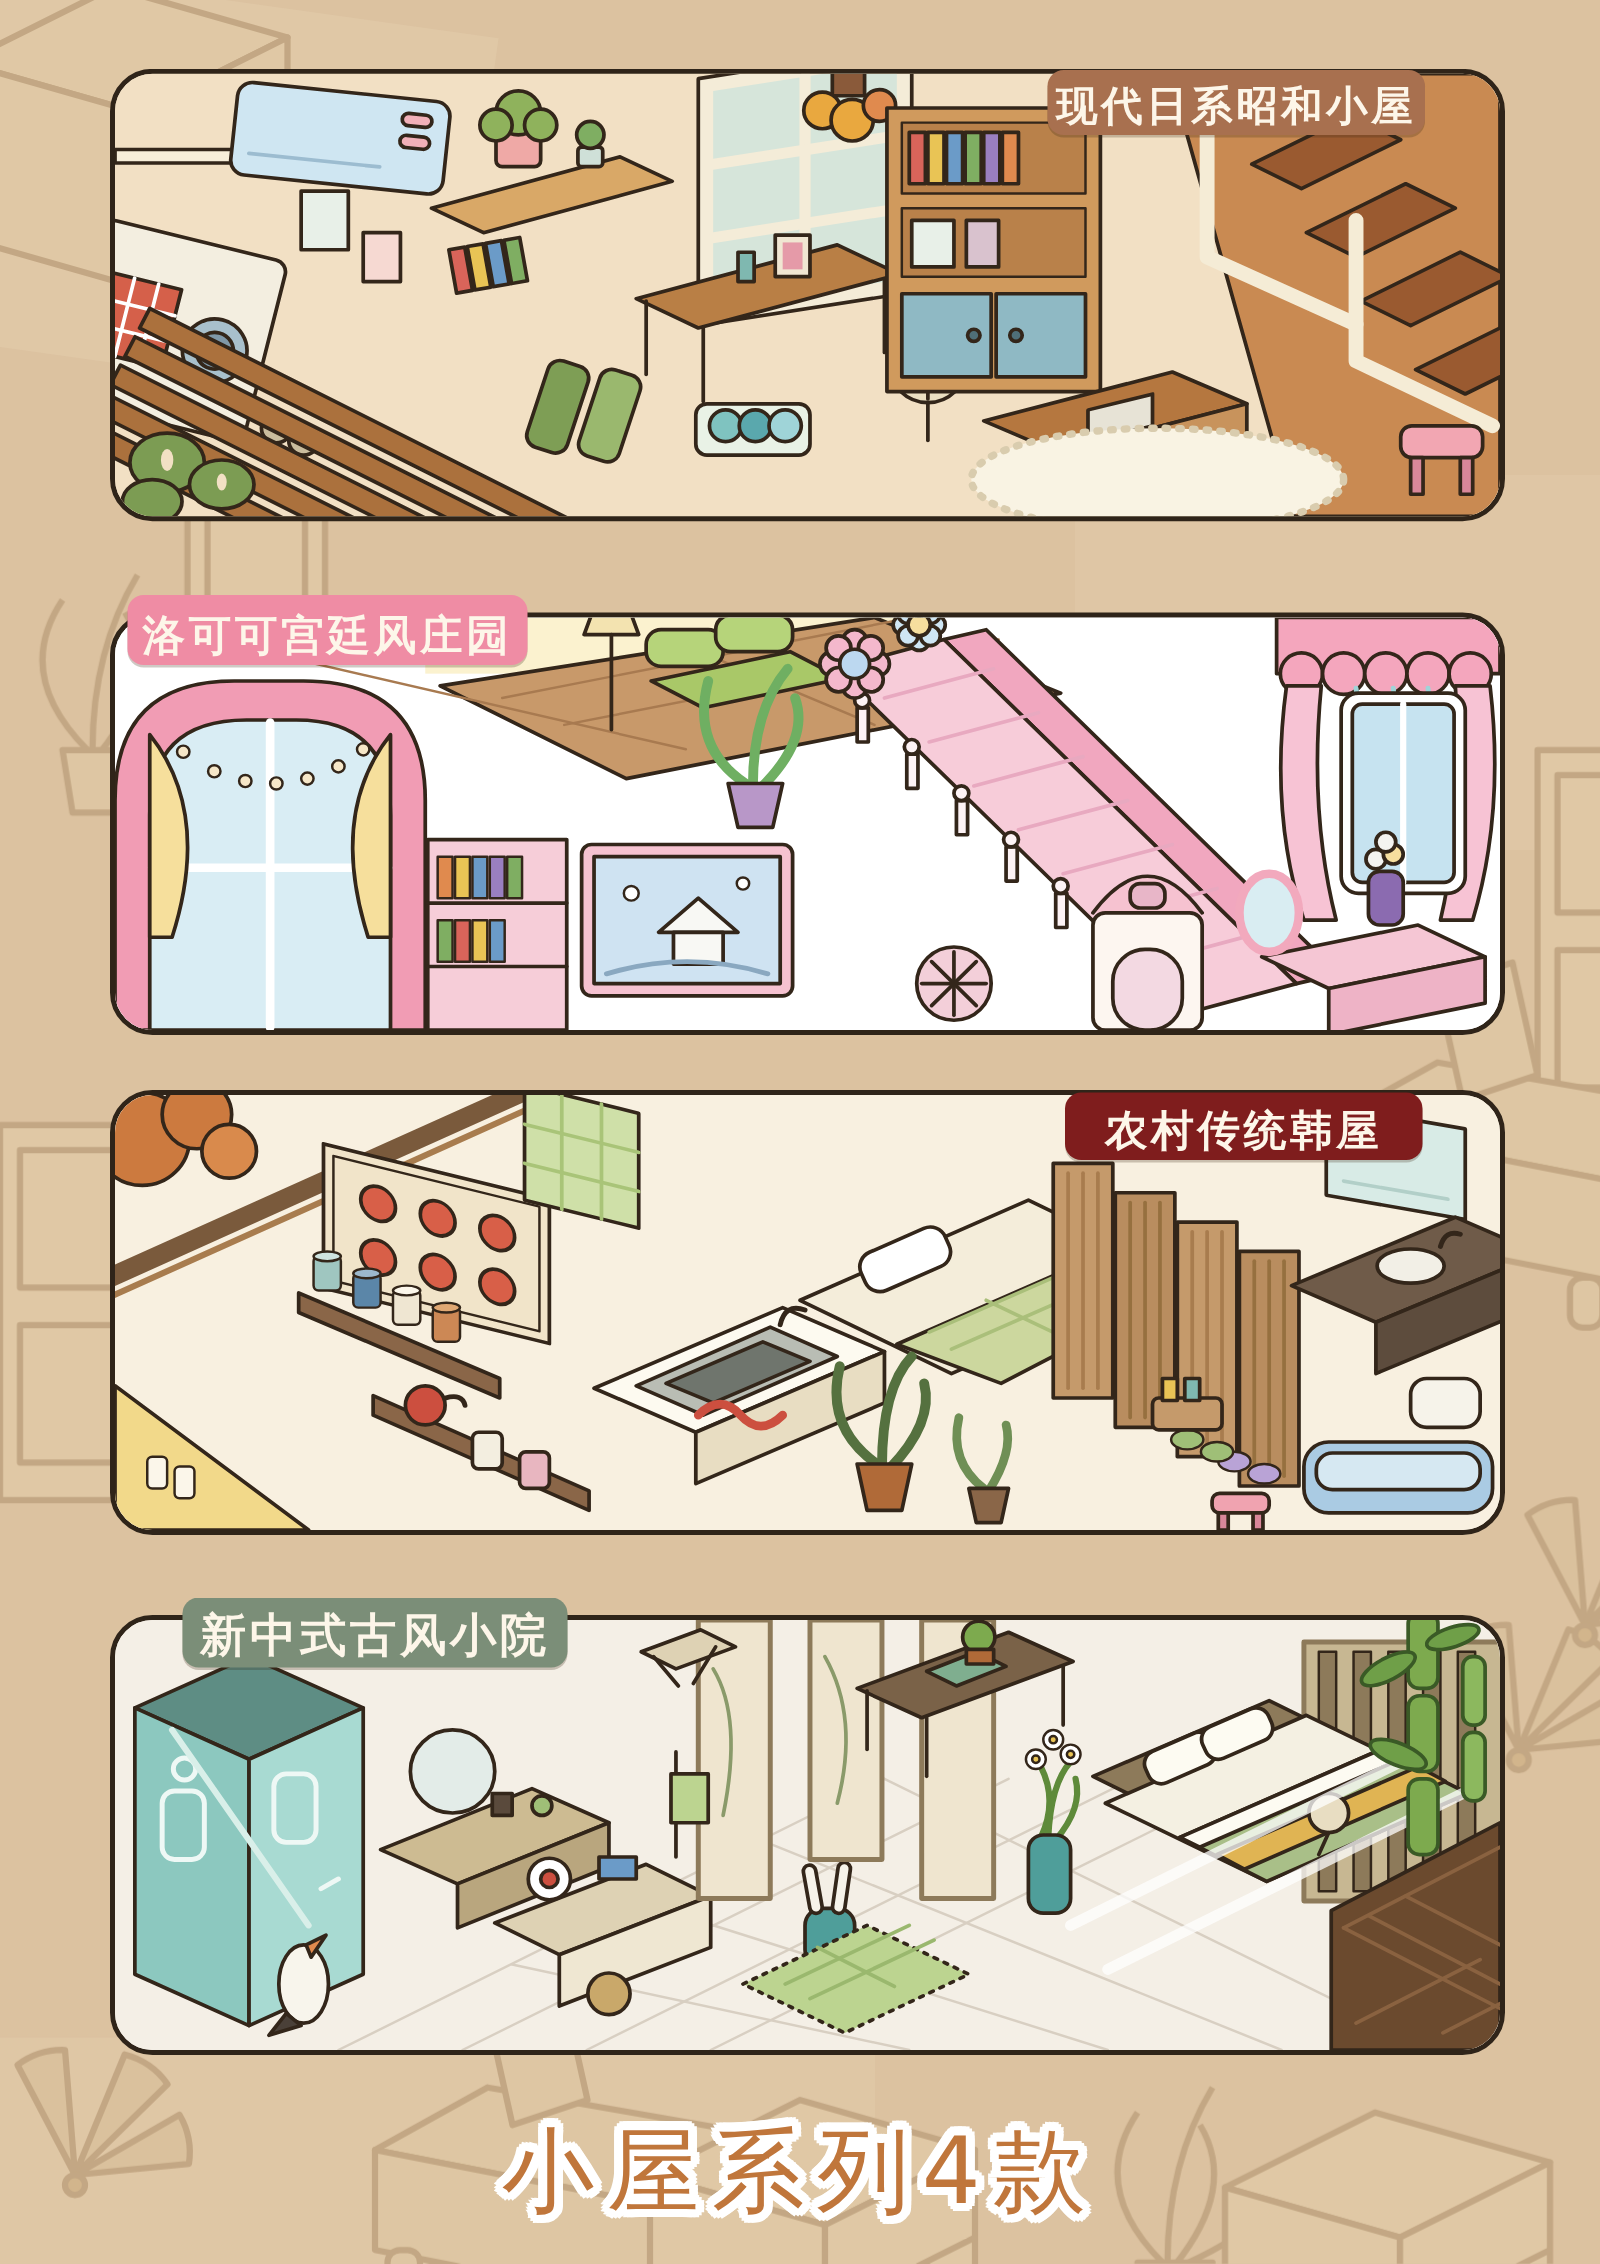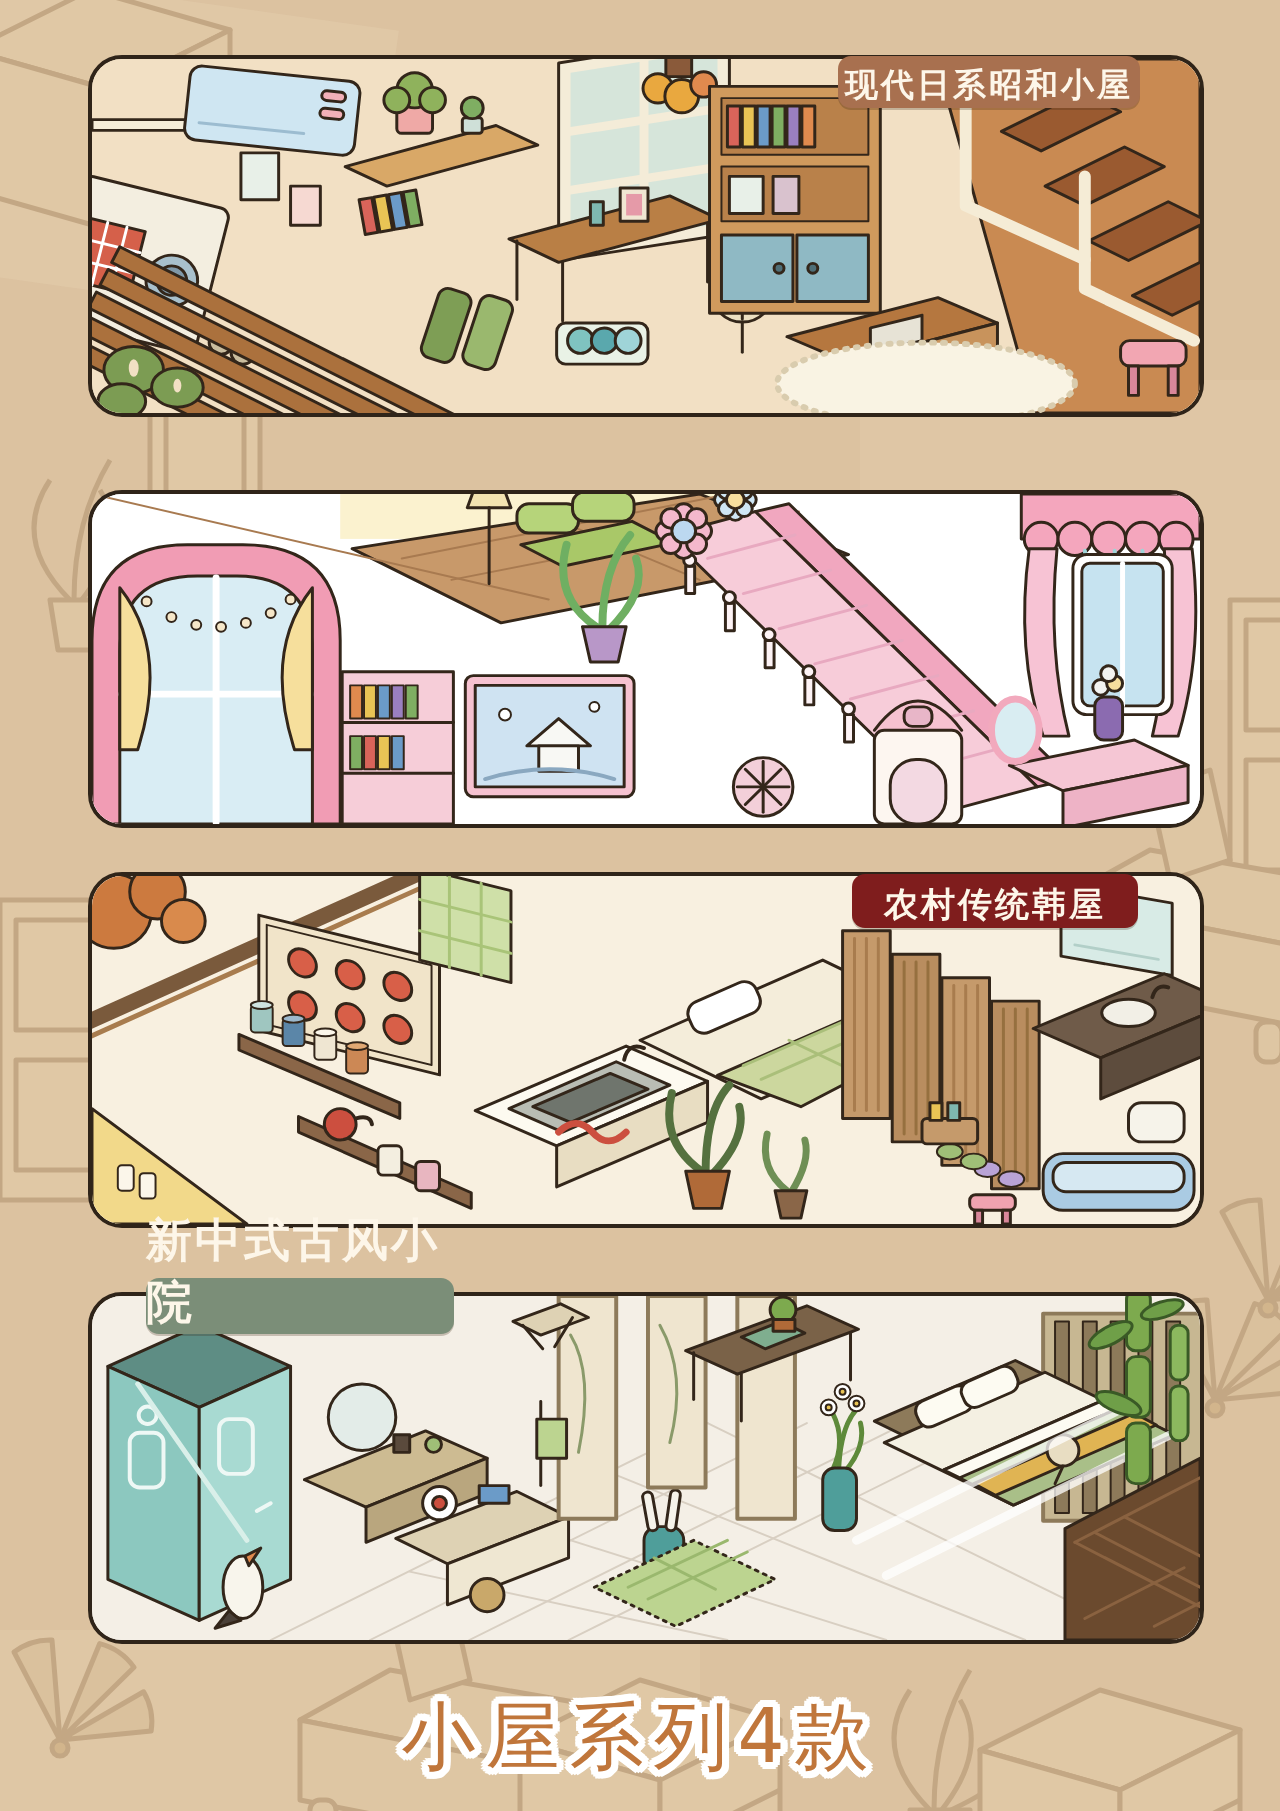--- a/index.html
+++ b/index.html
@@ -12,21 +12,21 @@
   .p1{top:55px;height:362px;background:#f2e0c4;}
   .p2{top:490px;height:338px;background:#ffffff;}
   .p3{top:872px;height:356px;background:#f8f0e0;}
   .p4{top:1292px;height:352px;background:#f4efe6;}
   .badge{position:absolute;z-index:6;display:flex;align-items:flex-end;justify-content:center;
          border-radius:13px;color:#fdf6e9;font-weight:bold;letter-spacing:3px;
          box-shadow:0 2px 0 rgba(60,40,20,.25);margin-top:24px;}
   .badge1{left:838px;top:32px;width:302px;height:52px;background:#a8704f;font-size:33px;}
   .badge2{left:102px;top:452px;width:320px;height:56px;background:#ef8ca4;font-size:34px;}
   .badge3{left:852px;top:850px;width:286px;height:54px;background:#7f1d1d;font-size:34px;}
-  .badge4{left:146px;top:1254px;width:308px;height:56px;background:#7b8e78;font-size:46px;}
+  .badge4{left:146px;top:1254px;width:308px;height:56px;background:#7b8e78;font-size:37px;}
   .series-title{position:absolute;left:0;right:0;top:1688px;z-index:5;text-align:center;
          font-size:74px;font-weight:normal;color:#c0763b;letter-spacing:10px;
          text-shadow:
            -7px 0 0 #fff, 7px 0 0 #fff, 0 -7px 0 #fff, 0 7px 0 #fff,
            -5px -5px 0 #fff, 5px -5px 0 #fff, -5px 5px 0 #fff, 5px 5px 0 #fff,
            -7px -3px 0 #fff, 7px -3px 0 #fff, -7px 3px 0 #fff, 7px 3px 0 #fff,
            -3px -7px 0 #fff, 3px -7px 0 #fff, -3px 7px 0 #fff, 3px 7px 0 #fff;}
 </style>
 </head>
 <body>
@@ -758,20 +758,23 @@
           <line x1="0" y1="0" x2="0" y2="86"></line>
           <rect x="-4" y="18" width="30" height="40" fill="#bcd490"></rect>
         </g>
       </g>
     </svg>
   </div>
 
   <div class="badge badge1">
     <span>现代日系昭和小屋</span>
   </div>
+  <div class="badge badge2">
+    <span>洛可可宫廷风庄园</span>
+  </div>
   <div class="badge badge3">
     <span>农村传统韩屋</span>
   </div>
   <div class="badge badge4">
     <span>新中式古风小院</span>
   </div>
 
   <div class="series-title">小屋系列4款</div>
 
 </div>

